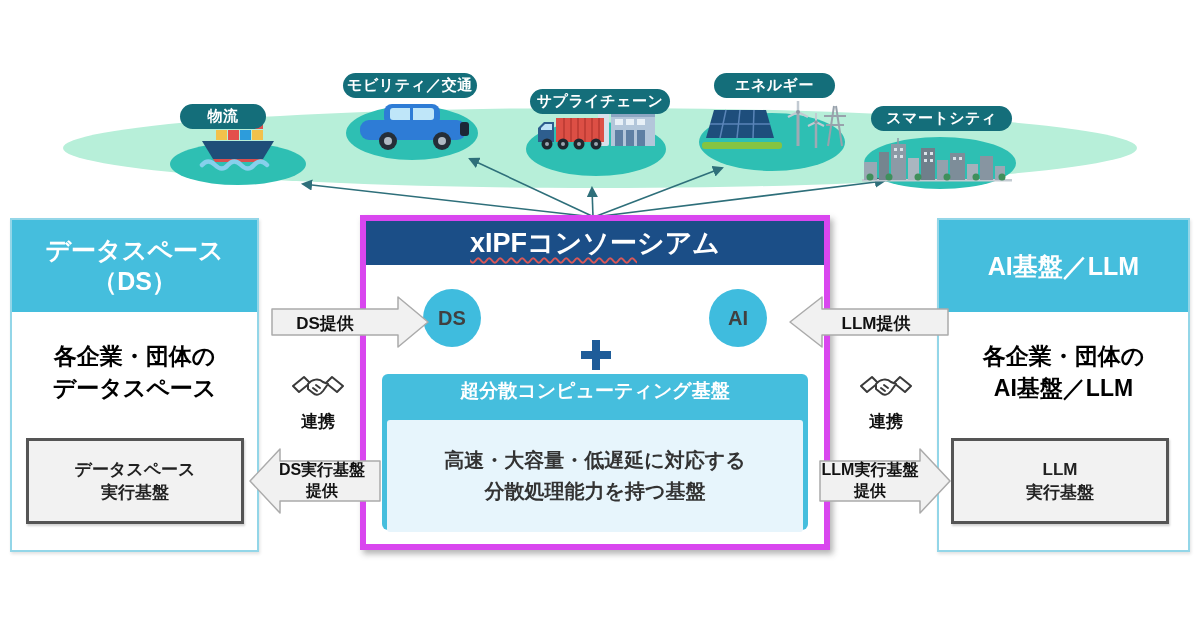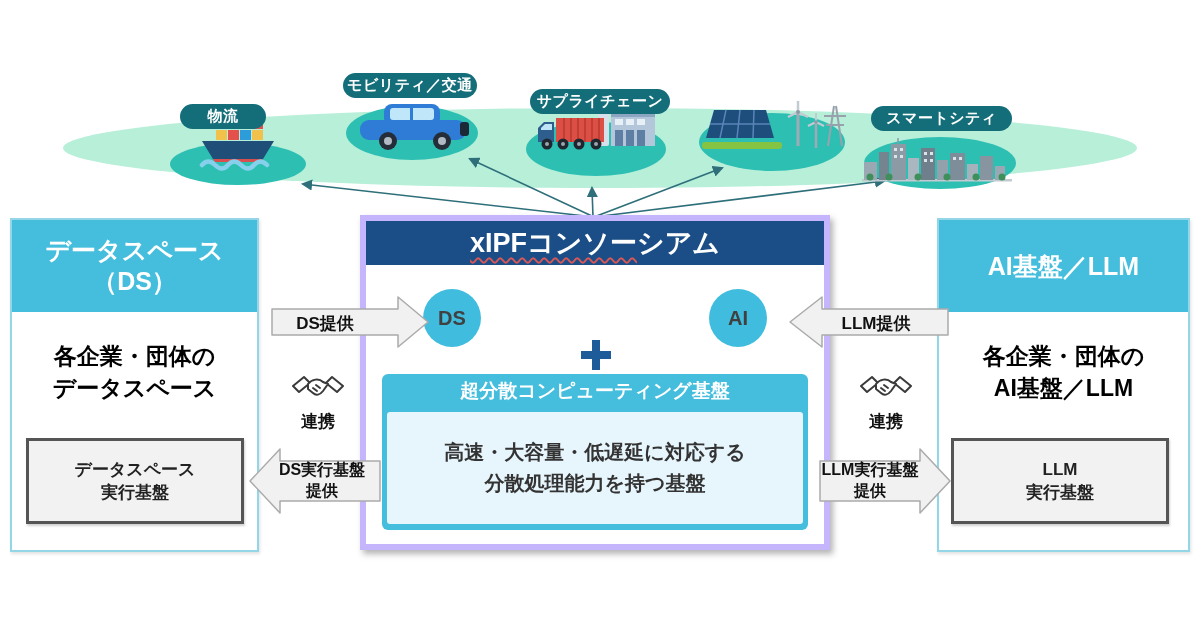--- a/index.html
+++ b/index.html
@@ -16,35 +16,35 @@
   .side-box{background:#ffffff;border:2px solid #93D6E8;box-shadow:1px 2px 3px rgba(0,0,0,.12);}
   .side-header{background:#45BEDD;color:#fff;font-weight:bold;font-size:25px;line-height:31px;
         height:92px;display:flex;flex-direction:column;align-items:center;justify-content:center;text-align:center;}
   .side-body{font-weight:bold;color:#000000;font-size:23px;line-height:32px;text-align:center;margin-top:28px;}
   .gray-box{position:absolute;background:#F2F2F2;border:3px solid #555;box-sizing:border-box;
         display:flex;flex-direction:column;align-items:center;justify-content:center;
         font-weight:bold;font-size:17px;line-height:23px;color:#222;text-align:center;
         box-shadow:1px 2px 2px rgba(0,0,0,.18);}
 
   .center-box{left:360px;top:215px;width:470px;height:335px;background:#fff;
-        border:6px solid #c4b5fd;box-shadow:3px 4px 6px rgba(40,40,40,.35);}
+        border:6px solid #d946ef;box-shadow:3px 4px 6px rgba(40,40,40,.35);}
   .center-header{position:absolute;left:0;top:0;width:100%;height:44px;background:#1B4E87;color:#fff;
         display:flex;align-items:center;justify-content:center;font-size:27px;font-weight:bold;}
   .squiggle{text-decoration:underline wavy #D95757;text-decoration-thickness:1.5px;text-underline-offset:5px;}
   .badge-circle{position:absolute;width:58px;height:58px;border-radius:50%;background:#3FBCDE;color:#404040;
         font-weight:bold;font-size:20px;display:flex;align-items:center;justify-content:center;}
   .agents-text{position:absolute;left:119px;top:62px;width:220px;text-align:center;
         font-weight:bold;font-size:19px;line-height:28px;color:#111;}
   .plus-icon{position:absolute;left:215px;top:119px;width:30px;height:30px;}
   .plus-icon::before{content:"";position:absolute;left:0;top:11px;width:30px;height:8px;background:#1E5C99;}
   .plus-icon::after{content:"";position:absolute;left:11px;top:0;width:8px;height:30px;background:#1E5C99;}
   .panel{position:absolute;left:16px;top:153px;width:426px;height:156px;background:#45BEDD;border-radius:6px;}
   .panel-header{height:34px;display:flex;align-items:center;justify-content:center;color:#fff;
         font-weight:bold;font-size:19px;}
-  .panel-body{margin:4px 5px;height:112px;background:#E7F5FC;border-radius:3px;display:flex;
+  .panel-body{margin:12px 5px;height:112px;background:#E7F5FC;border-radius:3px;display:flex;
         flex-direction:column;align-items:center;justify-content:center;font-weight:bold;
         font-size:20px;line-height:31px;color:#333;text-align:center;}
 
   .conn-label{position:absolute;z-index:35;font-weight:bold;color:#111;text-align:center;}
   .hs{position:absolute;z-index:35;}
 </style>
 </head>
 <body>
 
 <div class="canvas">
@@ -178,20 +178,21 @@
       <circle cx="56" cy="43" r="3.5" fill="#3F8F5B"></circle>
       <circle cx="85" cy="43" r="3.5" fill="#3F8F5B"></circle>
       <circle cx="114" cy="43" r="3.5" fill="#3F8F5B"></circle>
       <circle cx="140" cy="43" r="3.5" fill="#3F8F5B"></circle>
     </g>
   </svg>
 
   <div class="pill" style="left:180px;top:104px;width:86px;height:25px;">物流</div>
   <div class="pill" style="left:530px;top:89px;width:140px;height:25px;">サプライチェーン</div>
   <div class="pill" style="left:343px;top:73px;width:134px;height:25px;">モビリティ／交通</div>
+  <div class="pill" style="left:714px;top:73px;width:121px;height:25px;">エネルギー</div>
   <div class="pill" style="left:871px;top:106px;width:141px;height:25px;">スマートシティ</div>
 
   <div class="box side-box" style="left:10px;top:218px;width:249px;height:334px;">
     <div class="side-header">
       <div>データスペース</div>
       <div>（DS）</div>
     </div>
     <div class="side-body">
       <div>各企業・団体の</div>
       <div>データスペース</div>

